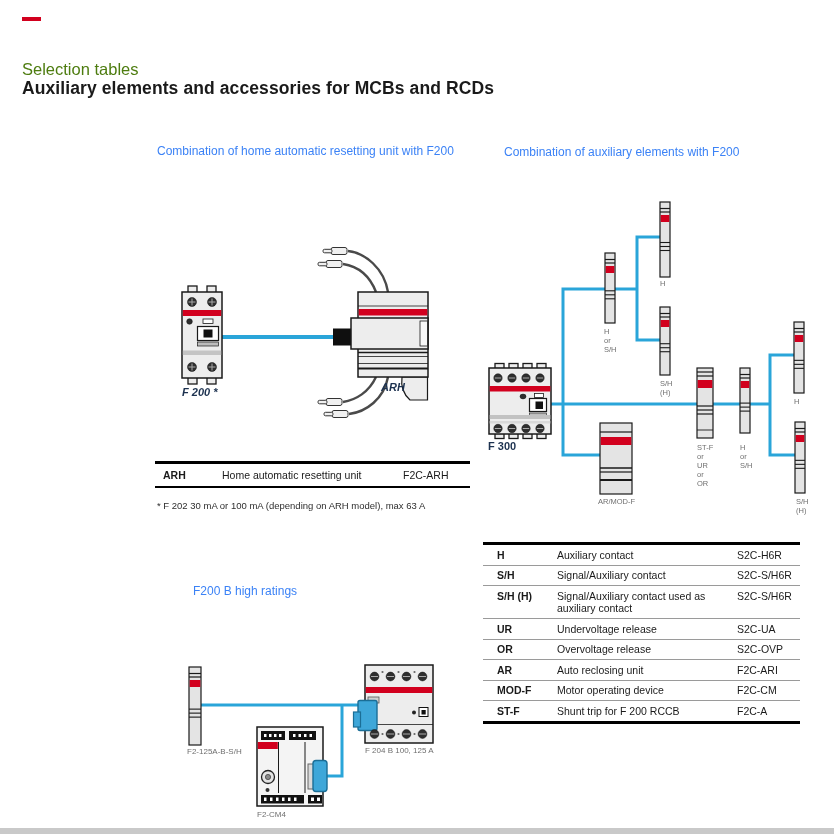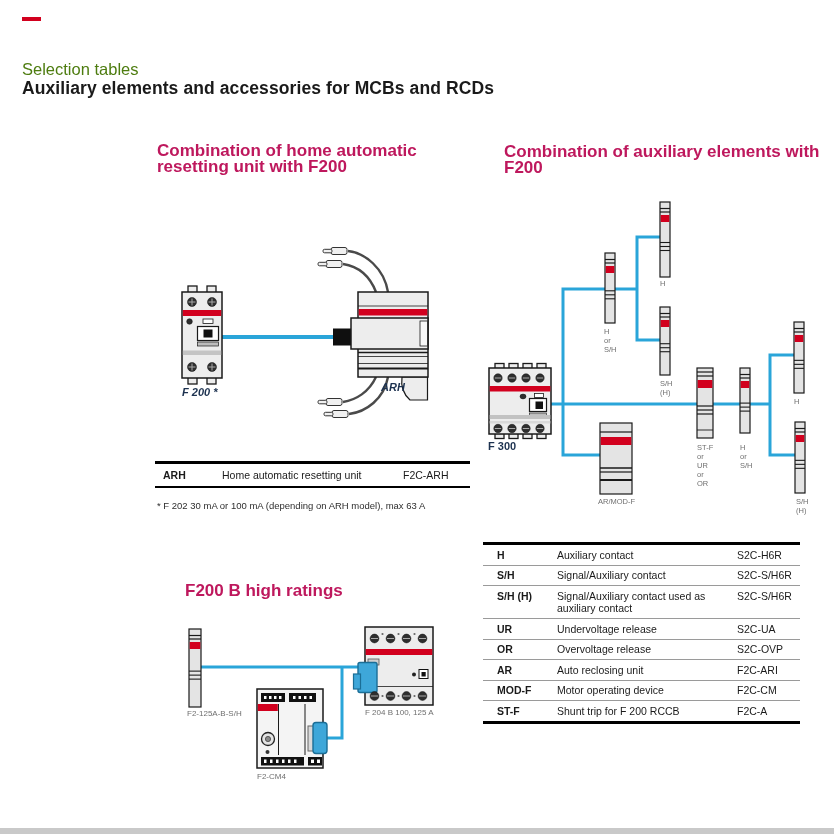--- a/index.html
+++ b/index.html
@@ -2,28 +2,28 @@
 <html style="--red: #d2001e; --blue: #2aa5d9; --cblue: #3ea7d9;"><head>
 <meta charset="utf-8">
 <style>
   :root{ --red:#d2001e; --blue:#2aa5d9; --cblue:#3ea7d9; }
   *{margin:0;padding:0;box-sizing:border-box;}
   body{background:#fff;font-family:"Liberation Sans",sans-serif;}
   .page{position:relative;width:834px;height:834px;background:#fff;overflow:hidden;}
   .dash{position:absolute;left:22px;top:17px;width:19px;height:4px;background:var(--red);}
   .title{position:absolute;left:22px;top:30px;font-size:17.5px;font-weight:bold;color:#1a1a1a;letter-spacing:.1px;margin-top:48px;}
   .subtitle{position:absolute;left:22px;top:60px;font-size:16.5px;font-weight:normal;color:#4d7c0f;}
-  .sec-heading{position:absolute;font-size:17px;font-weight:bold;color:#be185d;line-height:16px;}
+  .sec-heading{position:absolute;font-size:12px;font-weight:normal;color:#3b82f6;line-height:16px;}
   #h-left1{left:157px;top:143px;width:312px;}
   #h-right{left:483px;top:144px;width:345px;margin-left:21px;}
-  #h-left2{left:149px;top:583px;width:312px;padding-left:36px;}
+  #h-left2{left:157px;top:583px;width:312px;padding-left:36px;}
   .diagram{position:absolute;}
   #diagram1{left:155px;top:240px;width:315px;height:190px;font-style:italic;}
   #diagram2{left:483px;top:195px;width:340px;height:335px;}
-  #diagram3{left:155px;top:617px;width:315px;height:170px;}
+  #diagram3{left:155px;top:655px;width:315px;height:170px;}
   .dev-label{position:absolute;font-size:11px;font-weight:bold;color:#1d3250;white-space:pre;}
   .mod-label{position:absolute;font-size:7.5px;line-height:9px;color:#6f6f6f;white-space:pre-line;}
   .sm-label{position:absolute;font-size:8px;color:#6f6f6f;white-space:pre;}
   .dtable{position:absolute;border-top:3px solid #000;border-bottom:2px solid #000;color:#1a1a1a;}
   #arh-table{left:155px;top:461px;width:315px;font-size:10.5px;}
   #aux-table{left:483px;top:542px;width:317px;font-size:10.5px;border-bottom-width:3px;}
   .trow{display:grid;}
   #arh-table .trow{grid-template-columns:59px 181px 1fr;padding:5px 0 5px 8px;}
   #aux-table .trow{grid-template-columns:60px 180px 1fr;padding:3.5px 0 3.5px 14px;line-height:12.5px;}
   #aux-table .trow + .trow{border-top:1px solid #9a9a9a;}

